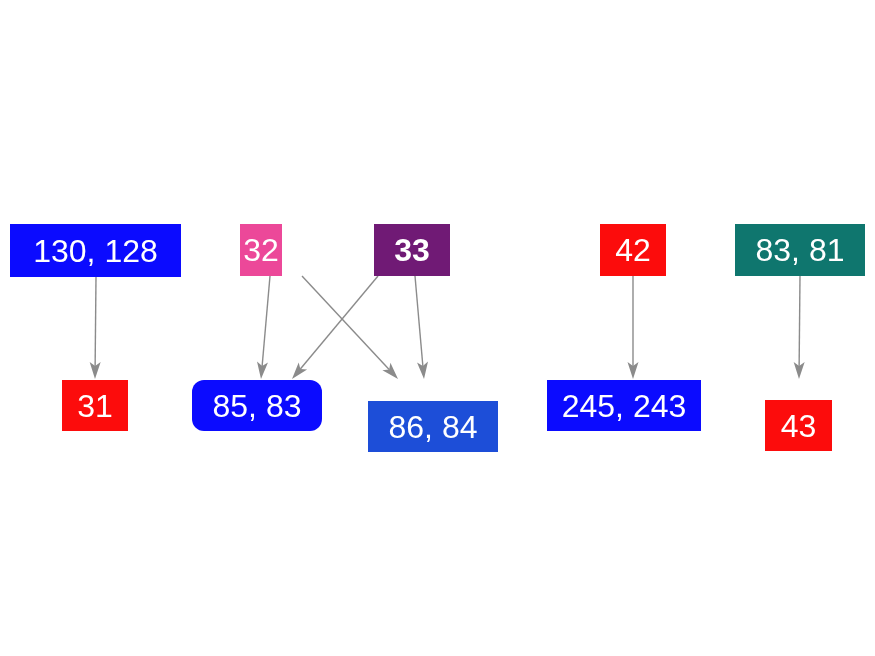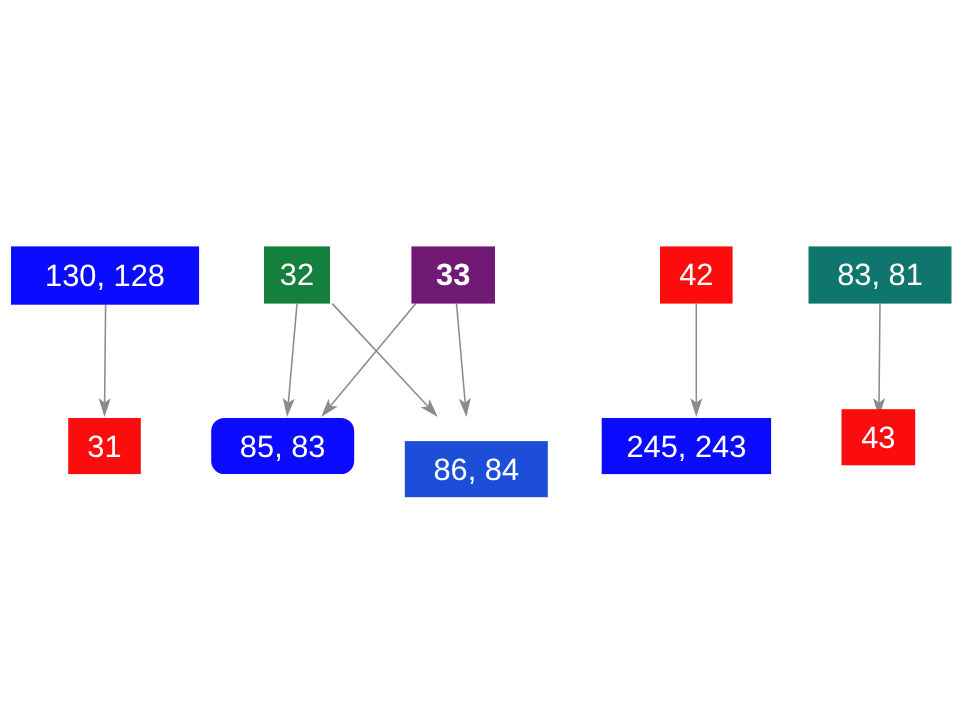--- a/index.html
+++ b/index.html
@@ -23,21 +23,21 @@
     height: 656px;
   }
   .node {
     position: absolute;
     display: flex;
     align-items: center;
     justify-content: center;
     box-sizing: border-box;
   }
   .node .node-label {
-    font-size: 28px;
+    font-size: 32px;
     line-height: 1;
     white-space: nowrap;
     text-align: center;
   }
 </style>
 </head>
 <body>
 
 <div class="canvas">
   <svg class="edge-layer" viewBox="0 0 875 656" xmlns="http://www.w3.org/2000/svg">
@@ -67,21 +67,21 @@
       </g>
       <g>
         <line x1="800" y1="276" x2="799.1262076442327" y2="366.0006126440306" stroke="#8b8b8b" stroke-width="1.4"></line>
         <polygon points="799,379 793.6652999610865,361.94740560809544 799.1262076442327,366.0006126440306 804.6647815699837,362.0541966916769" fill="#8b8b8b"></polygon>
       </g>
     </svg>
   <div>
       <div class="node" style="left: 10px; top: 224px; width: 171px; height: 53px; background: rgb(11, 11, 255); color: rgb(255, 255, 255);">
         <span class="node-label">130, 128</span>
       </div>
-      <div class="node" style="left: 240px; top: 224px; width: 60px; height: 52px; background: #15803d; color: rgb(255, 255, 255);">
+      <div class="node" style="left: 240px; top: 224px; width: 42px; height: 52px; background: #ec4899; color: rgb(255, 255, 255);">
         <span class="node-label">32</span>
       </div>
       <div class="node" style="left: 374px; top: 224px; width: 76px; height: 52px; background: #701a75; color: rgb(255, 255, 255); font-weight: bold;">
         <span class="node-label">33</span>
       </div>
       <div class="node" style="left: 600px; top: 224px; width: 66px; height: 52px; background: rgb(252, 12, 12); color: rgb(255, 255, 255);">
         <span class="node-label">42</span>
       </div>
       <div class="node" style="left: 735px; top: 224px; width: 130px; height: 52px; background: #0f766e; color: rgb(255, 255, 255);">
         <span class="node-label">83, 81</span>
@@ -91,17 +91,17 @@
       </div>
       <div class="node" style="left: 192px; top: 380px; width: 130px; height: 51px; background: rgb(11, 11, 255); color: rgb(255, 255, 255); border-radius: 12px;">
         <span class="node-label">85, 83</span>
       </div>
       <div class="node" style="left: 368px; top: 401px; width: 130px; height: 51px; background: #1d4ed8; color: rgb(255, 255, 255);">
         <span class="node-label">86, 84</span>
       </div>
       <div class="node" style="left: 547px; top: 380px; width: 154px; height: 51px; background: rgb(11, 11, 255); color: rgb(255, 255, 255);">
         <span class="node-label">245, 243</span>
       </div>
-      <div class="node" style="left: 765px; top: 372px; width: 67px; height: 51px; background: rgb(252, 12, 12); color: rgb(255, 255, 255);">
+      <div class="node" style="left: 765px; top: 400px; width: 67px; height: 51px; background: rgb(252, 12, 12); color: rgb(255, 255, 255);">
         <span class="node-label">43</span>
       </div>
     </div>
 </div>
 
 </body></html>

